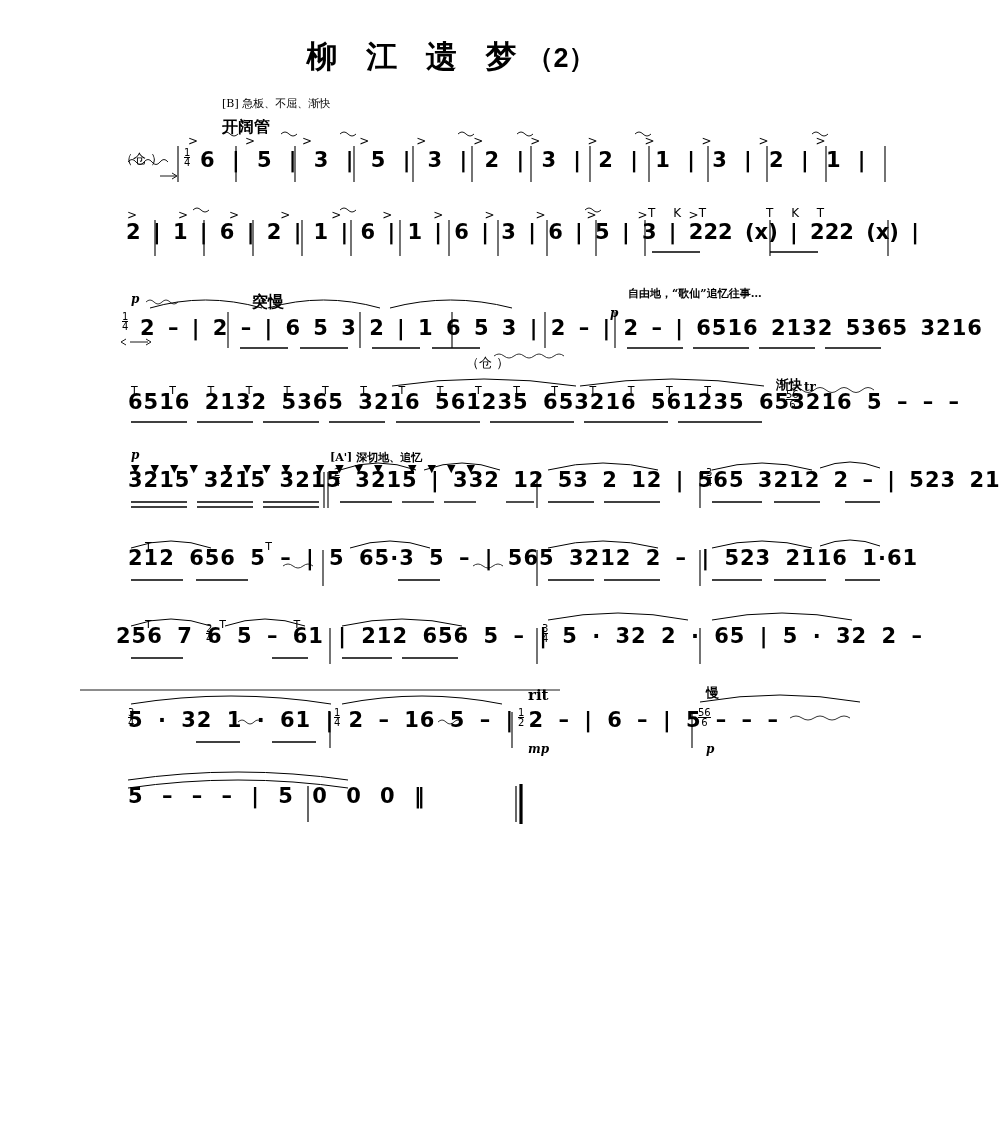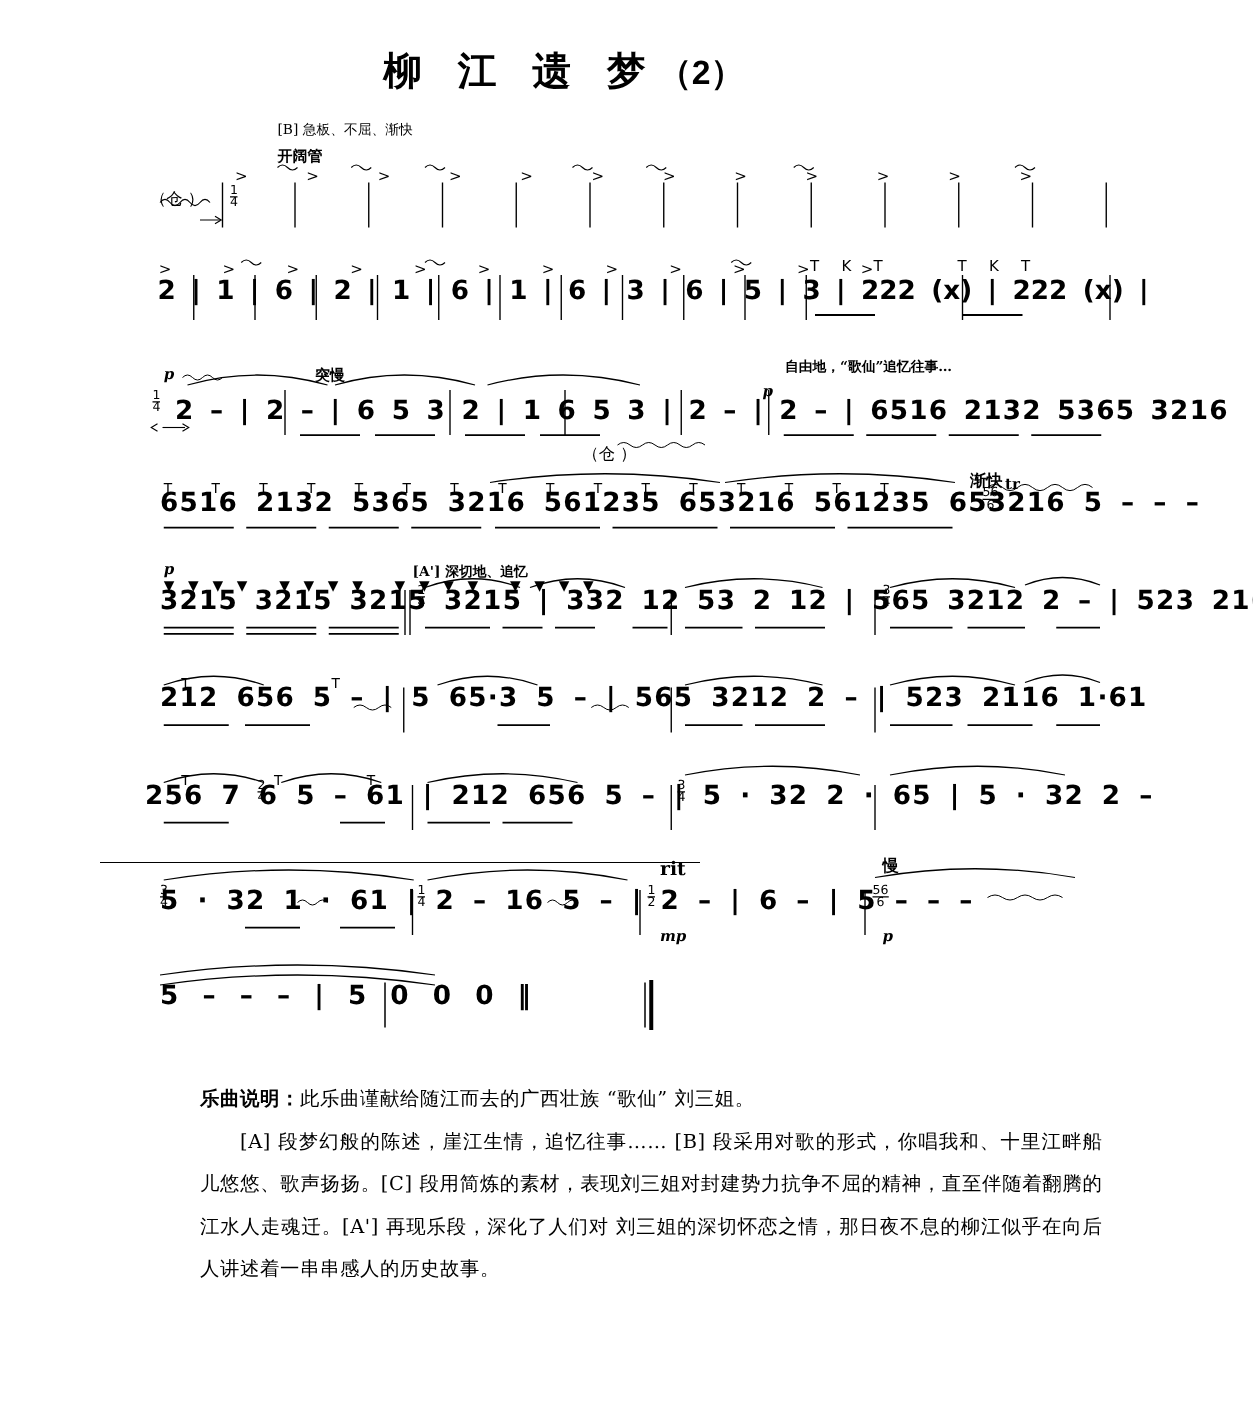--- a/index.html
+++ b/index.html
@@ -48,21 +48,21 @@
     position: absolute;
     font-family: "DejaVu Sans", sans-serif;
     font-size: 21px;
     font-weight: 600;
     letter-spacing: 1px;
     white-space: nowrap;
   }
   .small-cn {
     position: absolute;
     font-family: "DejaVu Serif", serif;
-    font-size: 12px;
+    font-size: 16px;
     font-weight: bold;
     white-space: nowrap;
   }
   .tiny-cn {
     position: absolute;
     font-family: "DejaVu Serif", serif;
     font-size: 11px;
     white-space: nowrap;
   }
   .mark {
@@ -330,20 +330,21 @@
 
     <div class="accents" style="left:188px; top:44px; letter-spacing:47px;">&gt;&gt;&gt;&gt;&gt;&gt;&gt;&gt;&gt;&gt;&gt;&gt;</div>
 
     <div class="mark" style="left:120px; top:60px; font-style:normal; font-size:13px;">（仓  ）</div>
 
     <div class="meter" style="left:184px; top:58px;">
       <b>1</b>
         <b class="den">4</b>
     </div>
 
+    <div class="nums" style="left:200px; top:58px; letter-spacing:0; word-spacing:10px;">6  |  5  |  3  |  5  |  3  |  2  |  3  |  2  |  1  |  3  |  2  |  1  |</div>
 
     <div class="accents" style="left:127px; top:118px; letter-spacing:41px;">&gt;&gt;&gt;&gt;&gt;&gt;&gt;&gt;&gt;&gt;&gt;&gt;</div>
     <div class="tk" style="left:648px; top:116px;">T K T</div>
     <div class="tk" style="left:766px; top:116px;">T K T</div>
     <div class="nums" style="left:126px; top:130px; letter-spacing:0; word-spacing:5px;">2  |  1  |  6  |  2  |  1  |  6  |  1  |  6  |  3  |  6  |  5  |  3  |  222 (x) |  222 (x) |</div>
 
     <div class="mark" style="left:131px; top:202px; font-weight:bold;">p</div>
     <div class="small-cn" style="left:252px; top:202px;">突慢</div>
     <div class="tiny-cn" style="left:628px; top:196px; font-weight:bold;">自由地，“歌仙”追忆往事…</div>
     <div class="mark" style="left:610px; top:216px; font-weight:bold;">p</div>
@@ -409,20 +410,14 @@
       <b>56</b>
         <b class="den">6</b>
     </div>
     <div class="mark" style="left:528px; top:652px; font-weight:bold;">mp</div>
     <div class="mark" style="left:706px; top:652px; font-weight:bold;">p</div>
 
     <div class="nums" style="left:128px; top:694px; word-spacing:10px;">5 – – – | 5  0  0  0 ‖</div>
 
   </div>
 
-  <div class="notes">
-    <p>
-      <span class="lead">乐曲说明：</span><span>此乐曲谨献给随江而去的广西壮族 “歌仙” 刘三姐。</span>
-    </p>
-    <p class="indent">[A] 段梦幻般的陈述，崖江生情，追忆往事…… [B] 段采用对歌的形式，你唱我和、十里江畔船儿悠悠、歌声扬扬。[C] 段用简炼的素材，表现刘三姐对封建势力抗争不屈的精神，直至伴随着翻腾的江水人走魂迁。[A'] 再现乐段，深化了人们对 刘三姐的深切怀恋之情，那日夜不息的柳江似乎在向后人讲述着一串串感人的历史故事。</p>
-  </div>
 
 </div>
 
 </body></html>

